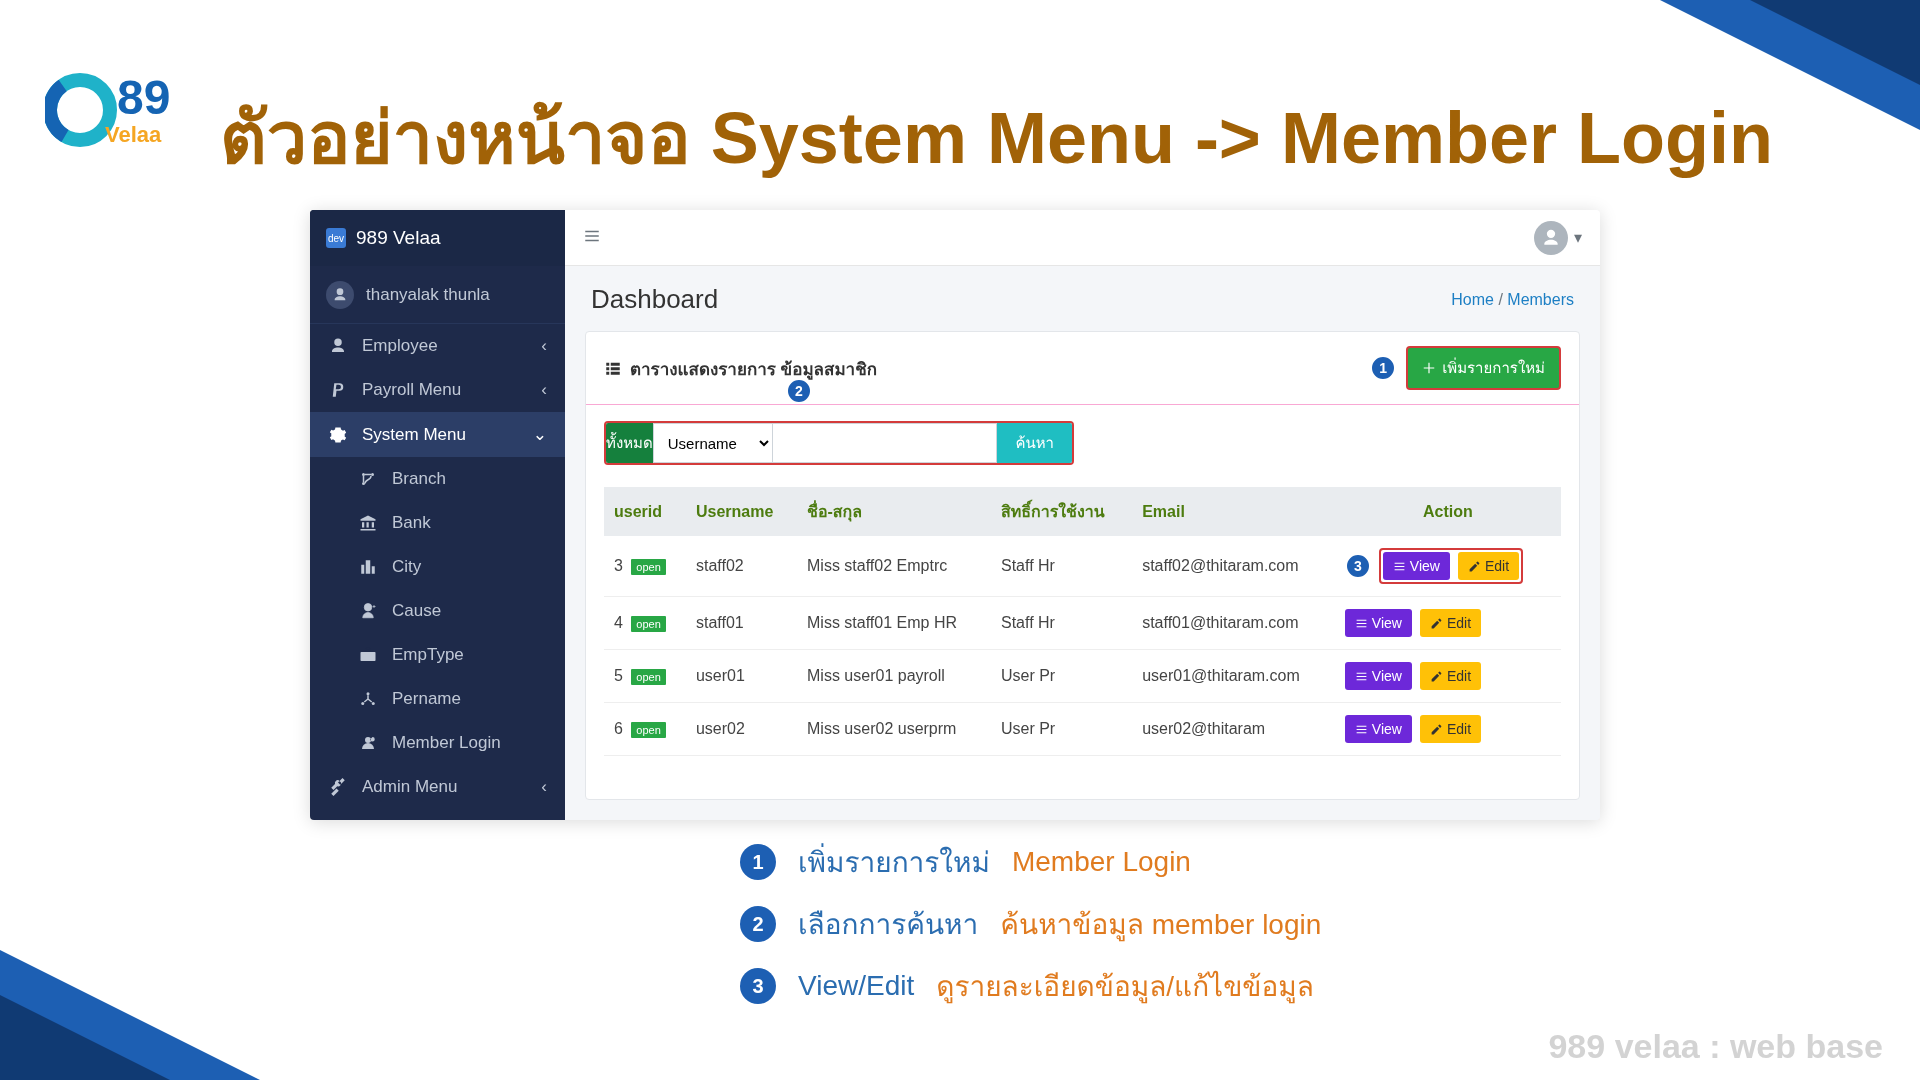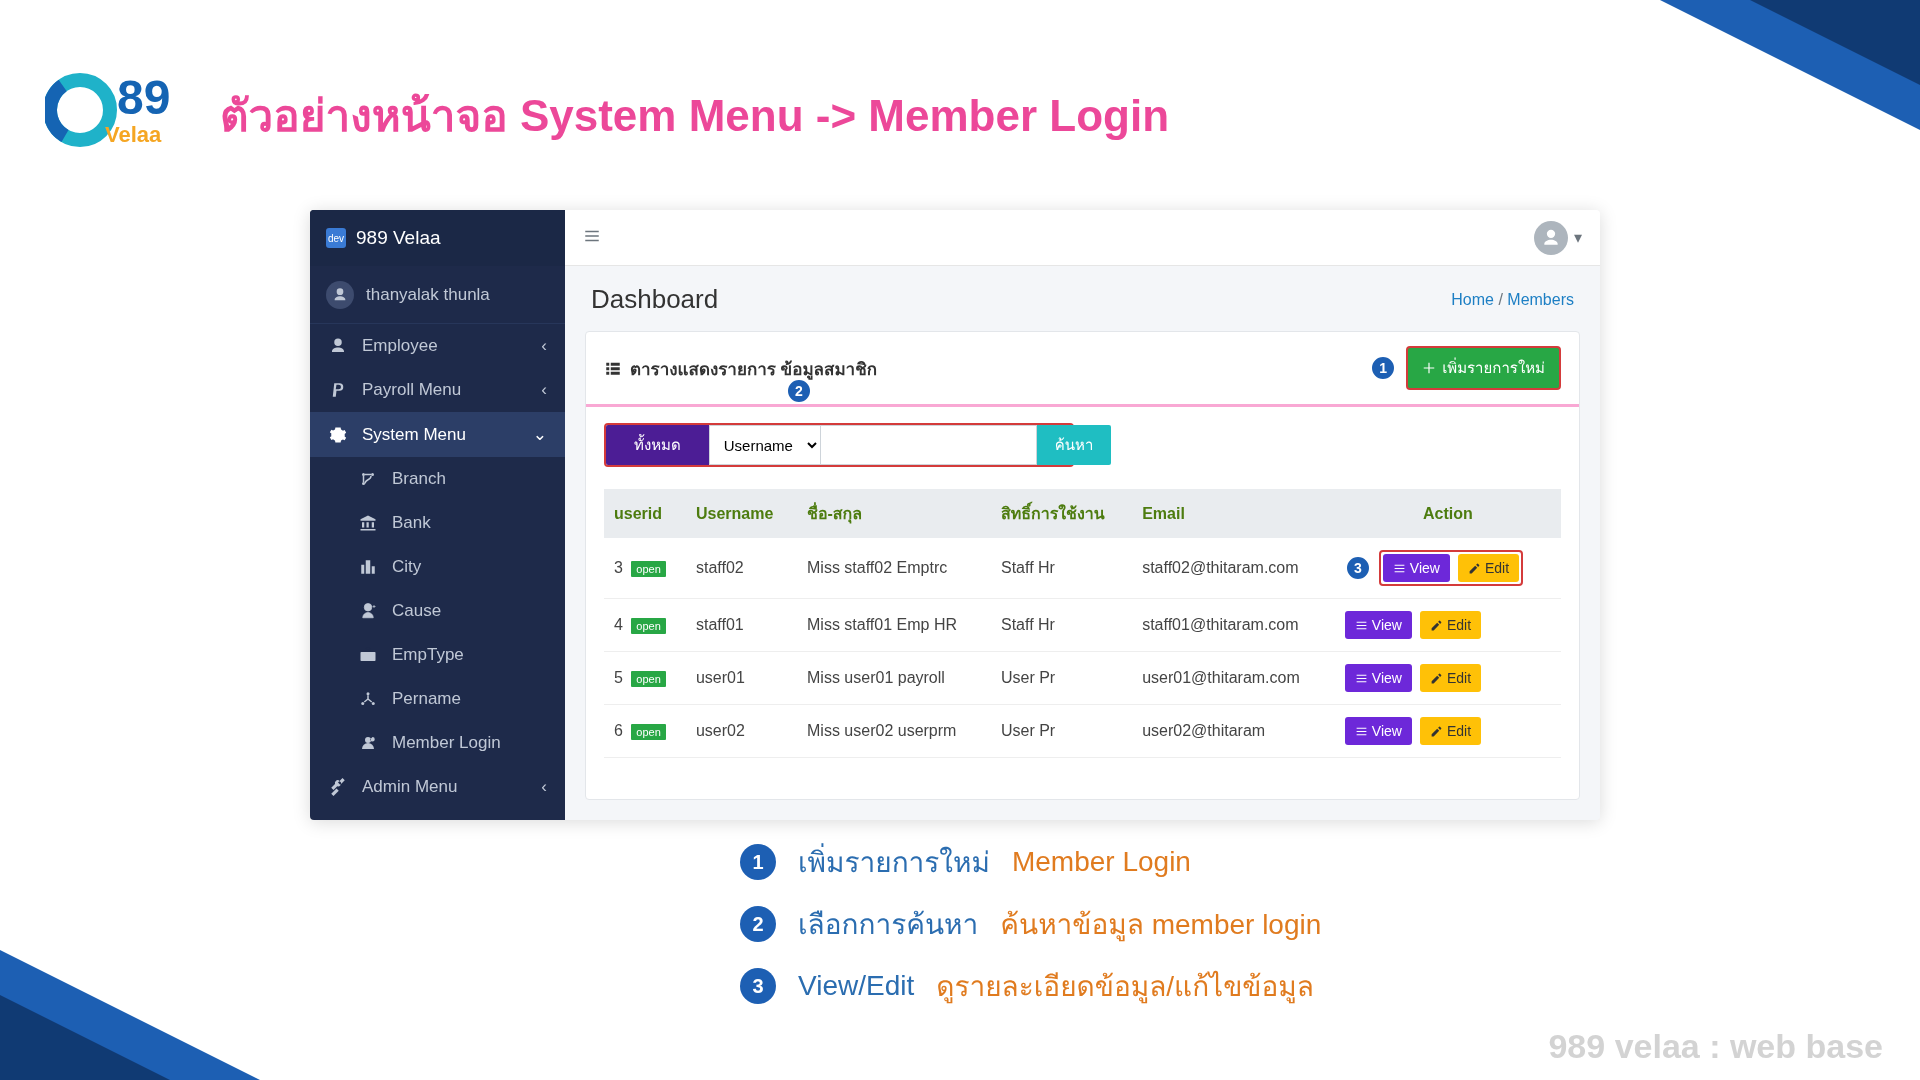--- a/index.html
+++ b/index.html
@@ -29,21 +29,21 @@
 
   .logo {
     position: absolute; top: 50px; left: 40px; width: 160px; height: 120px;
     display: flex; align-items: center; justify-content: center;
     font-weight: 800;
   }
   .logo-svg { width: 150px; height: 120px; }
 
   .slide-title {
     position: absolute; top: 80px; left: 220px;
-    font-size: 44px; font-weight: 800; color: #ec4899;
+    font-size: 72px; font-weight: 800; color: #a16207;
   }
 
   .app-window {
     position: absolute; top: 210px; left: 310px;
     width: 1290px; height: 610px;
     background: #f4f6f9;
     display: flex;
     box-shadow: 0 2px 18px rgba(0,0,0,.15);
     border-radius: 4px;
     overflow: hidden;
@@ -90,21 +90,21 @@
   .page-head h1 { font-size: 26px; color:#333; font-weight:500; }
   .breadcrumb { font-size: 16px; color:#6c757d; }
   .breadcrumb a { color:#1d7fc4; text-decoration:none; }
 
   .card {
     margin: 6px 20px 20px 20px; background: #fff; border: 1px solid #e3e6ea;
     border-radius: 4px; flex:1; display:flex; flex-direction:column;
   }
   .card-head {
     display:flex; align-items:center; justify-content:space-between;
-    padding: 14px 18px; border-bottom:3px solid #f9a8d4;
+    padding: 14px 18px; border-bottom:1px solid #f9a8d4;
     position:relative;
   }
   .card-head .title { display:flex; align-items:center; gap:8px; font-weight:700; color:#333; font-size:17px; }
   .card-head .title svg{width:18px;height:18px;fill:#333;}
   .badge-num {
     width:26px;height:26px;border-radius:50%;background:#1d5fb3;border:2px solid #fff;
     color:#fff;display:flex;align-items:center;justify-content:center;font-size:14px;font-weight:700;
   }
   .badge-pos1 { position: static; }
   .badge-pos2 { position:absolute; left: 200px; top: 46px; z-index:10;}
@@ -114,21 +114,21 @@
   }
   .btn-add svg{width:14px;height:14px;fill:#fff;}
   .add-wrap{display:flex;align-items:center;gap:10px;}
 
   .search-row {
     margin: 16px 18px 8px 18px;
     display:flex; align-items:stretch;
     border:2px solid #d43b3b; border-radius:4px;
     width: 470px; height:44px;
   }
-  .search-row .all { background:#4c1d95;color:#fff;padding:0 28px;display:flex;align-items:center;font-size:15px;border-radius:2px 0 0 2px; }
+  .search-row .all { background:#15803d;color:#fff;padding:0 0;display:flex;align-items:center;font-size:15px;border-radius:2px 0 0 2px; }
   .search-row select { border:1px solid #ced4da; padding:0 10px; font-size:15px; background:#fff; width:120px; }
   .search-row input { flex:1; border:1px solid #ced4da; border-left:none; padding:0 8px; font-size:15px; }
   .search-row .go { background:#1fbec2;color:#fff;padding:0 18px;display:flex;align-items:center;font-size:15px;border-radius:0 2px 2px 0; }
 
   table.data { width: calc(100% - 36px); margin: 14px 18px; border-collapse: collapse; font-size:16px; }
   table.data th { background:#e9ecef; text-align:left; padding:12px 10px; font-weight:700; color:#4d7c0f; }
   table.data td { padding:12px 10px; border-bottom:1px solid #eee; color:#444; }
   .badge-open { background:#28a745;color:#fff;border-radius:1px;padding:2px 5px;font-size:11px;margin-left:4px; }
   .btn-view { background:#6d28d9;color:#fff;border-radius:3px;padding:6px 10px;font-size:14px;display:inline-flex;align-items:center;gap:4px; }
   .btn-edit { background:#ffc107;color:#333;border-radius:3px;padding:6px 10px;font-size:14px;display:inline-flex;align-items:center;gap:4px;margin-left:4px; }

